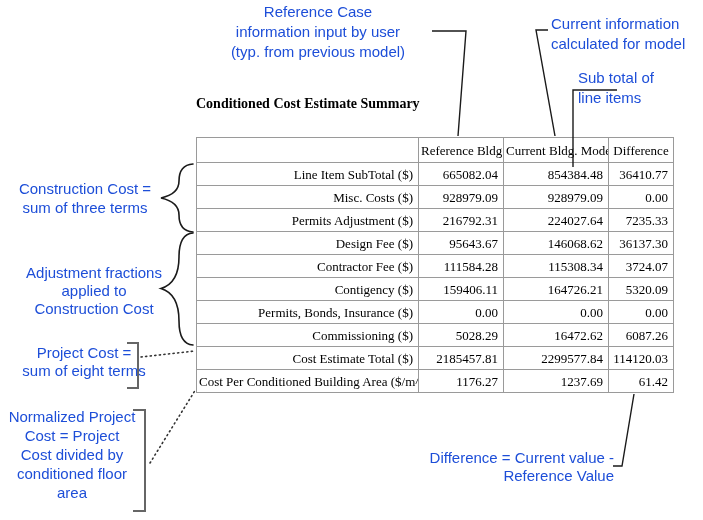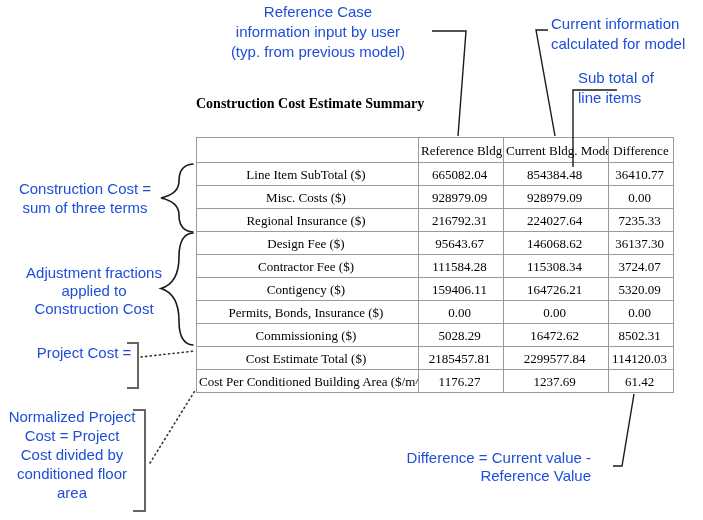--- a/index.html
+++ b/index.html
@@ -19,21 +19,21 @@
     position:absolute;left:196px;top:137px;width:477px;
     border-collapse:collapse;table-layout:fixed;
     font-family:"Liberation Serif",serif;font-size:13px;color:#000;
     border:1px solid #808080;
   }
   #cost-table th,#cost-table td{
     border:1px solid #9a9a9a;padding:0 5px 0 2px;height:22px;line-height:15px;
     overflow:hidden;white-space:nowrap;font-weight:normal;
   }
   #cost-table th{text-align:center;height:24px;padding:0 2px;}
-  #cost-table td{text-align:center;}
+  #cost-table td{text-align:right;}
   #connectors{position:absolute;left:0;top:0;pointer-events:none;}
 </style>
 </head>
 <body>
 
 <div id="canvas">
 
   <div class="ann center" style="left:196px;top:2px;width:244px;">
     <div>Reference Case</div>
     <div>information input by user</div>
@@ -56,36 +56,37 @@
   </div>
 
   <div class="ann center" style="left:8px;top:264px;width:172px;line-height:18px;">
     <div>Adjustment fractions</div>
     <div>applied to</div>
     <div>Construction Cost</div>
   </div>
 
   <div class="ann center" style="left:0px;top:344px;width:134px;line-height:18px;padding-left:17px;">
     <div>Project Cost =</div>
+    <div>sum of eight terms</div>
   </div>
 
   <div class="ann center" style="left:4px;top:407px;width:136px;line-height:19px;">
     <div>Normalized Project</div>
     <div>Cost = Project</div>
     <div>Cost divided by</div>
     <div>conditioned floor</div>
     <div>area</div>
   </div>
 
-  <div class="ann right" style="left:380px;top:449px;width:211px;line-height:18px;">
+  <div class="ann right" style="left:403px;top:449px;width:211px;line-height:18px;">
     <div>Difference = Current value -</div>
     <div>Reference Value</div>
   </div>
 
-  <div id="title">Construction Cost Estimate Summary</div>
+  <div id="title">Conditioned Cost Estimate Summary</div>
 
   <table id="cost-table">
     <colgroup>
       <col style="width:222px">
         <col style="width:85px">
         <col style="width:105px">
         <col style="width:65px">
     </colgroup>
     <tbody>
         <tr>
@@ -100,21 +101,21 @@
       <td>854384.48</td>
       <td>36410.77</td>
     </tr>
     <tr>
       <td>Misc. Costs ($)</td>
       <td>928979.09</td>
       <td>928979.09</td>
       <td>0.00</td>
     </tr>
     <tr>
-      <td>Regional Insurance ($)</td>
+      <td>Permits Adjustment ($)</td>
       <td>216792.31</td>
       <td>224027.64</td>
       <td>7235.33</td>
     </tr>
     <tr>
       <td>Design Fee ($)</td>
       <td>95643.67</td>
       <td>146068.62</td>
       <td>36137.30</td>
     </tr>
@@ -133,21 +134,21 @@
     <tr>
       <td>Permits, Bonds, Insurance ($)</td>
       <td>0.00</td>
       <td>0.00</td>
       <td>0.00</td>
     </tr>
     <tr>
       <td>Commissioning ($)</td>
       <td>5028.29</td>
       <td>16472.62</td>
-      <td>8502.31</td>
+      <td>6087.26</td>
     </tr>
     <tr>
       <td>Cost Estimate Total ($)</td>
       <td>2185457.81</td>
       <td>2299577.84</td>
       <td>114120.03</td>
     </tr>
     <tr>
       <td>Cost Per Conditioned Building Area ($/m^2)</td>
       <td>1176.27</td>

